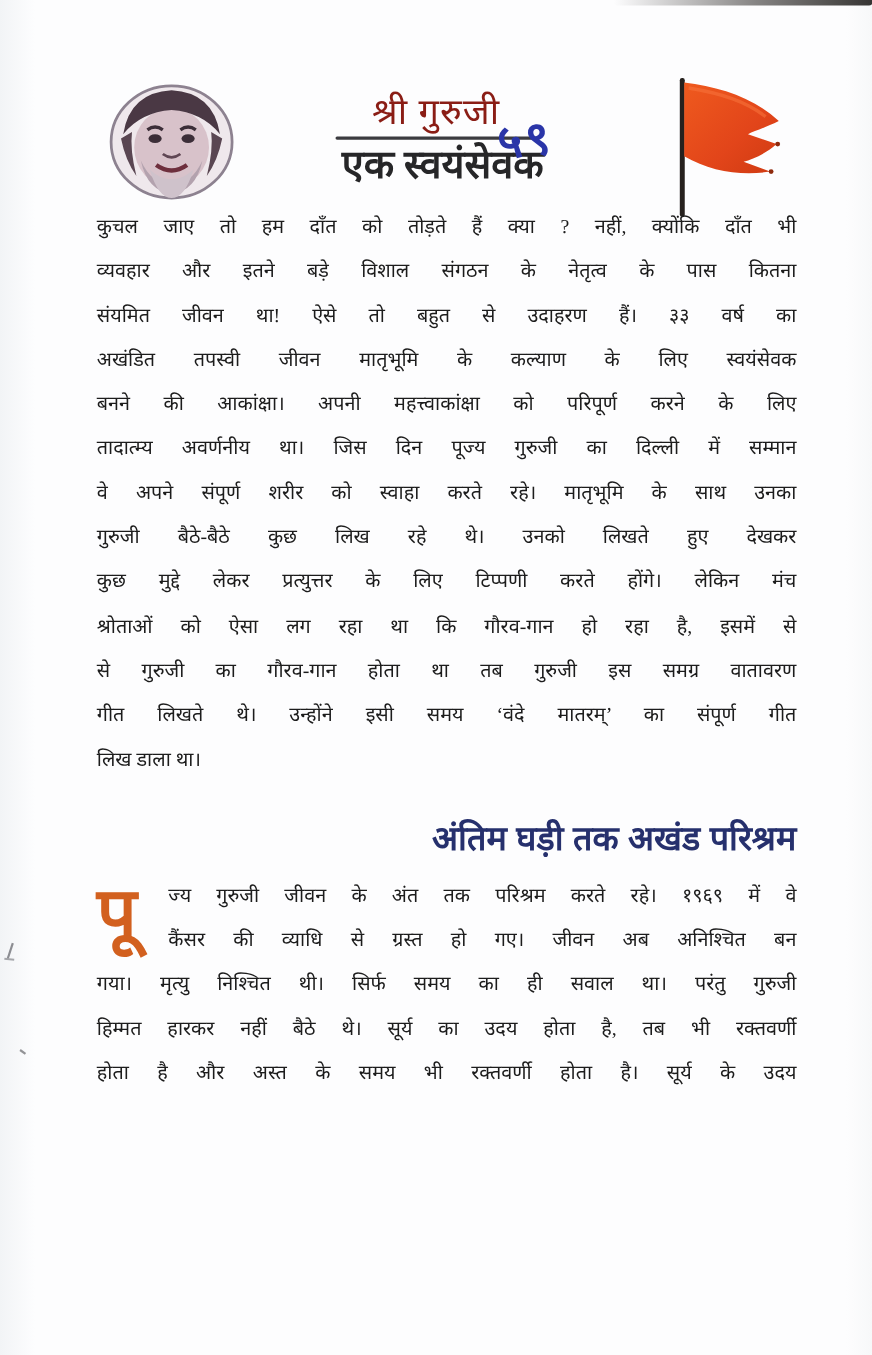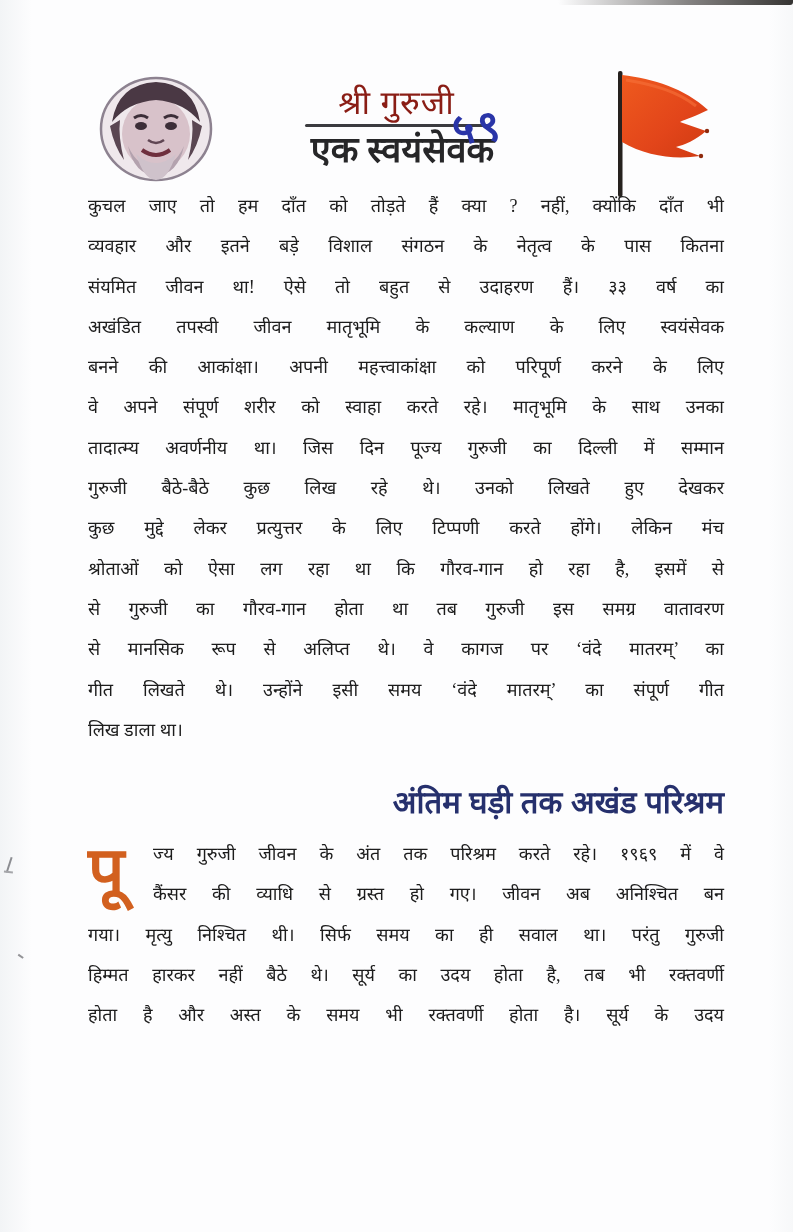--- a/index.html
+++ b/index.html
@@ -147,34 +147,33 @@
 
 
         <div class="line">व्यवहार और इतने बड़े विशाल संगठन के नेतृत्व के पास कितना</div>
 
         <div class="line">संयमित जीवन था! ऐसे तो बहुत से उदाहरण हैं। ३३ वर्ष का</div>
 
         <div class="line">अखंडित तपस्वी जीवन मातृभूमि के कल्याण के लिए स्वयंसेवक</div>
 
         <div class="line">बनने की आकांक्षा। अपनी महत्त्वाकांक्षा को परिपूर्ण करने के लिए</div>
 
+        <div class="line">तादात्म्य अवर्णनीय था। जिस दिन पूज्य गुरुजी का दिल्ली में सम्मान</div>
+
         <div class="line">वे अपने संपूर्ण शरीर को स्वाहा करते रहे। मातृभूमि के साथ उनका</div>
-
-        <div class="line">तादात्म्य अवर्णनीय था। जिस दिन पूज्य गुरुजी का दिल्ली में सम्मान</div>
 
 
         <div class="line">गुरुजी बैठे-बैठे कुछ लिख रहे थे। उनको लिखते हुए देखकर</div>
 
         <div class="line">कुछ मुद्दे लेकर प्रत्युत्तर के लिए टिप्पणी करते होंगे। लेकिन मंच</div>
 
         <div class="line">श्रोताओं को ऐसा लग रहा था कि गौरव-गान हो रहा है, इसमें से</div>
 
         <div class="line">से गुरुजी का गौरव-गान होता था तब गुरुजी इस समग्र वातावरण</div>
 
-        <div class="line">से मानसिक रूप से अलिप्त थे। वे कागज पर ‘वंदे मातरम्’ का</div>
 
         <div class="line">गीत लिखते थे। उन्होंने इसी समय ‘वंदे मातरम्’ का संपूर्ण गीत</div>
       </div>
     <div class="line short">लिख डाला था।</div>
 
     <div class="section-heading">अंतिम घड़ी तक अखंड परिश्रम</div>
 
     <div class="para2">
       <span class="dropcap">पू</span>
       <div>

